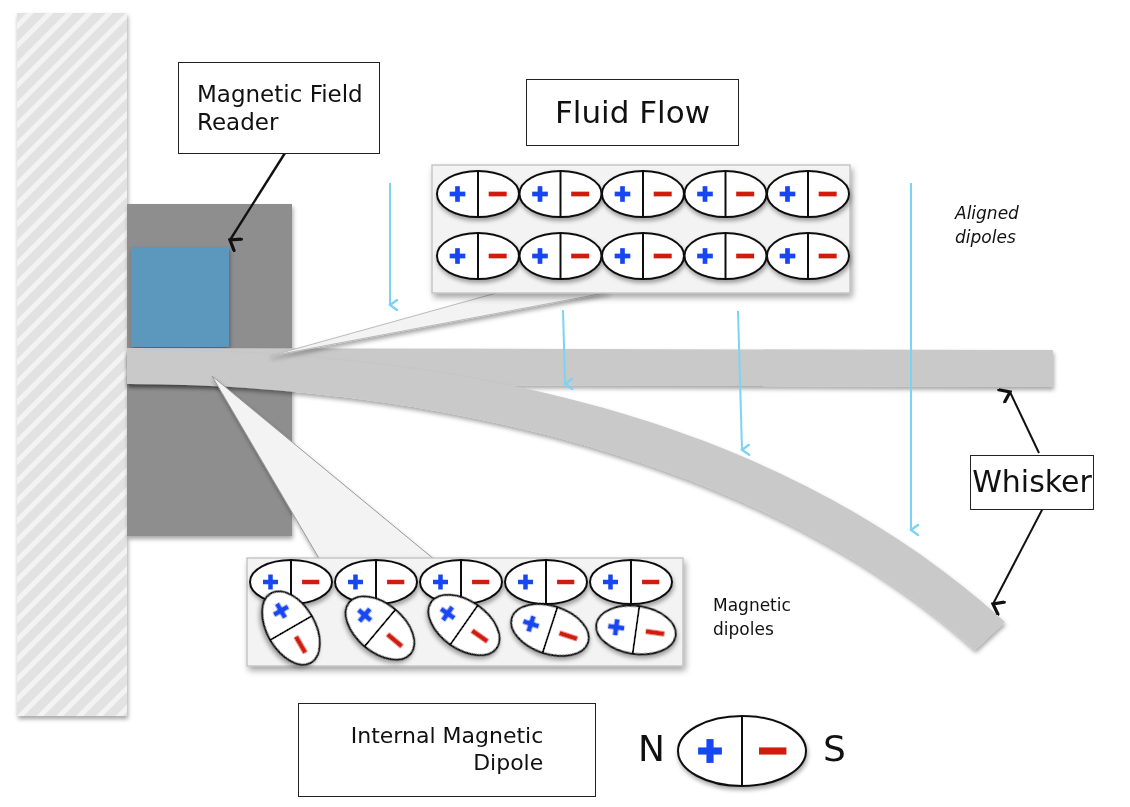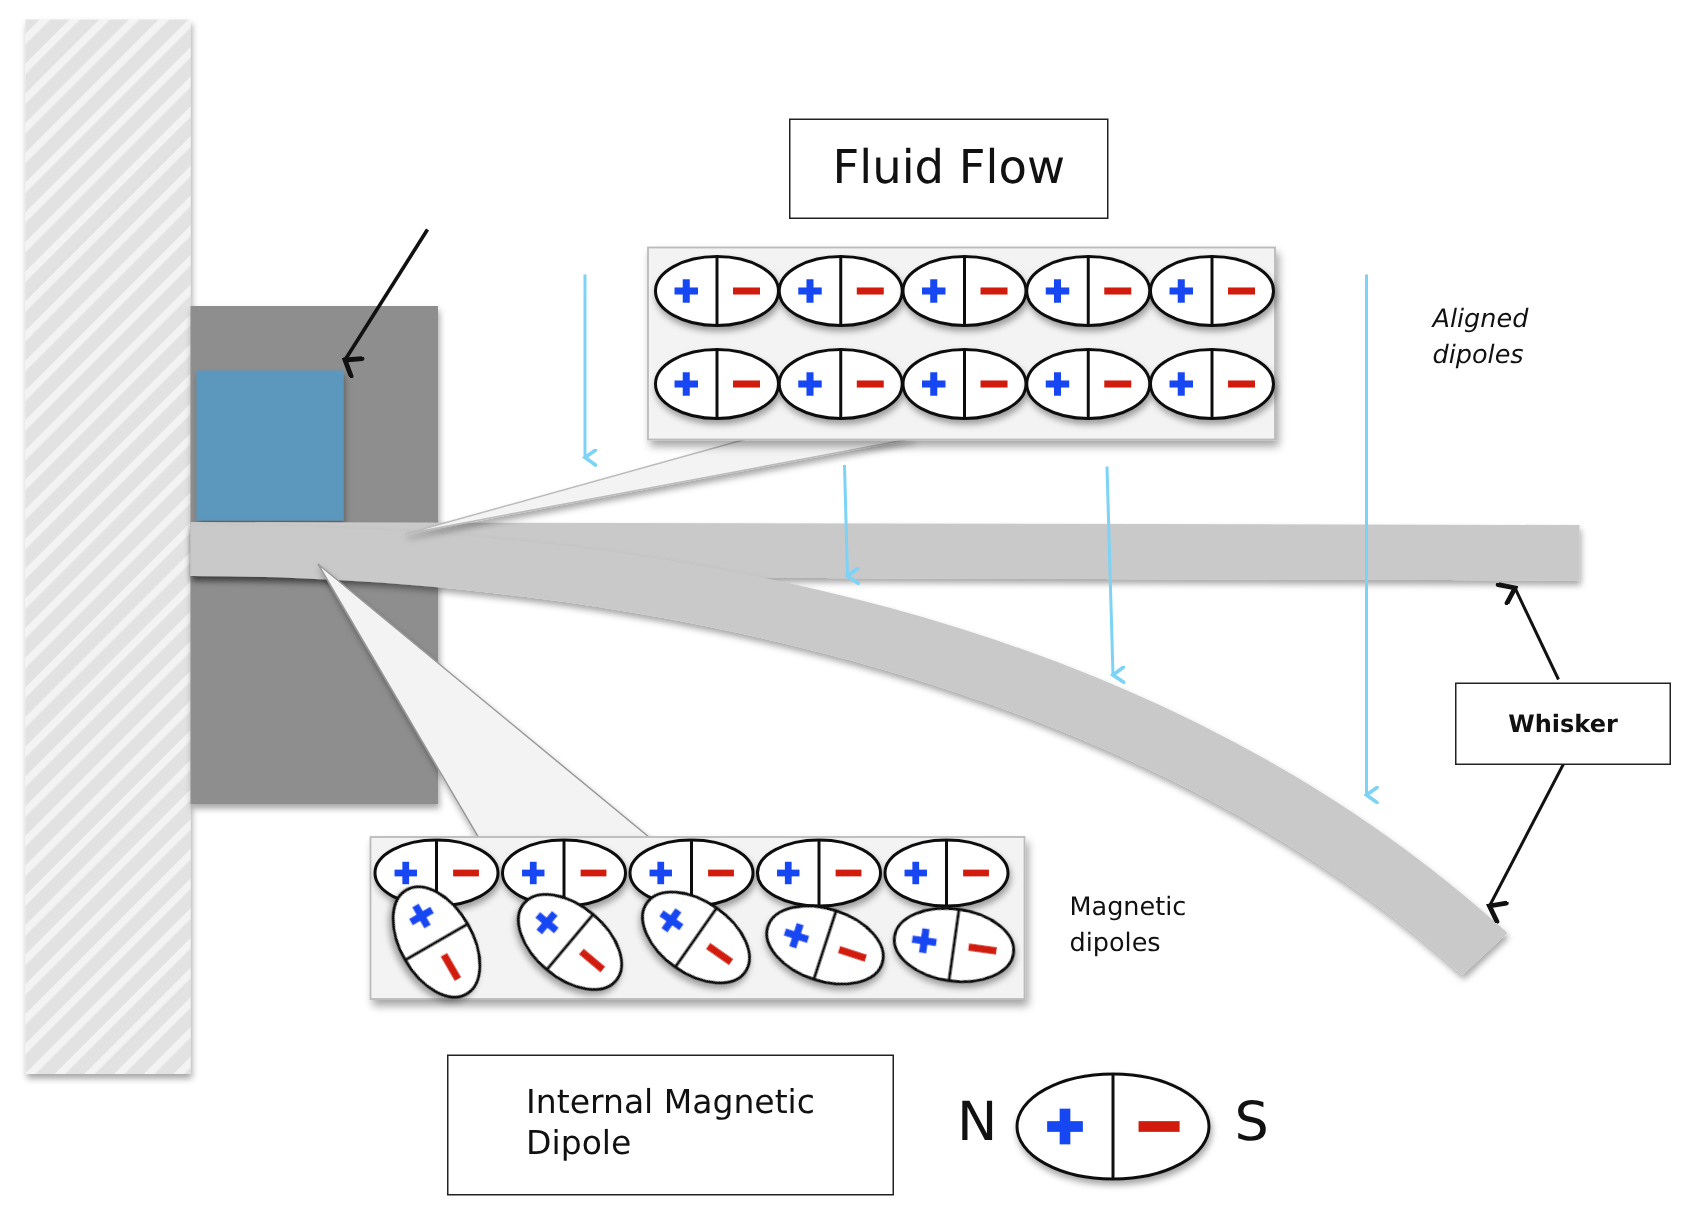--- a/index.html
+++ b/index.html
@@ -1,21 +1,21 @@
 <!DOCTYPE html>
 <html><head>
 <meta charset="utf-8">
 <style>
   html, body { margin: 0; padding: 0; background: #ffffff; }
   body { width: 1130px; height: 807px; position: relative; overflow: hidden;
          font-family: "DejaVu Sans", sans-serif; color: #111; }
   #stage { position: absolute; left: 0; top: 0; width: 1130px; height: 807px; }
   .label-box { position: absolute; background: #fff; border: 1.5px solid #222;
                display: flex; align-items: center; justify-content: center;
-               text-align: left; line-height: 1.22; box-sizing: border-box; }
+               text-align: right; line-height: 1.22; box-sizing: border-box; }
   .plain-label { position: absolute; font-size: 17px; line-height: 1.4; color: #111; }
   .pole-letter { position: absolute; font-size: 36px; color: #111; }
 </style>
 </head>
 <body>
 
 <div id="stage">
 <svg id="svg" width="1130" height="807" viewBox="0 0 1130 807" xmlns="http://www.w3.org/2000/svg">
   <defs>
     <pattern id="stripes" patternUnits="userSpaceOnUse" width="14" height="14" patternTransform="rotate(45)">
@@ -252,29 +252,31 @@
           <line x1="0" y1="-35" x2="0" y2="35" stroke="#111" stroke-width="2"></line>
           <g>
             <rect x="-43.9" y="-3.57" width="23.8" height="7.14" fill="#1446f2"></rect>
             <rect x="-35.57" y="-11.9" width="7.14" height="23.8" fill="#1446f2"></rect>
           </g>
           <rect x="17.035" y="-3.57" width="27.369999999999997" height="7.14" fill="#d11a0a"></rect>
         </g>
       </g>
 </svg>
 
+<div class="label-box" style="left:178px; top:62px; width:202px; height:92px; font-size:23px; justify-content:flex-start; padding-left:18px; text-align:left; white-space:pre-line;">Magnetic Field
+Reader</div>
 
 <div class="label-box" style="left:526px; top:79px; width:213px; height:67px; font-size:31px;">Fluid Flow</div>
 
 <div class="plain-label" style="left:955px; top:202px; white-space:pre-line;font-style:italic;">Aligned
 dipoles</div>
 
 <div class="plain-label" style="left:713px; top:594px; white-space:pre-line;">Magnetic
 dipoles</div>
 
-<div class="label-box" style="left:970px; top:455px; width:144px; height:55px; font-size:16px;font-weight:bold;">Whisker</div>
+<div class="label-box" style="left:970px; top:455px; width:124px; height:55px; font-size:30px;">Whisker</div>
 
 <div class="label-box" style="left:298px; top:703px; width:298px; height:94px; font-size:22px; white-space:pre-line;">Internal Magnetic
 Dipole</div>
 
 <div class="pole-letter" style="left:638px; top:728px;">N</div>
 <div class="pole-letter" style="left:823px; top:728px;">S</div>
 </div>
 
 </body></html>

